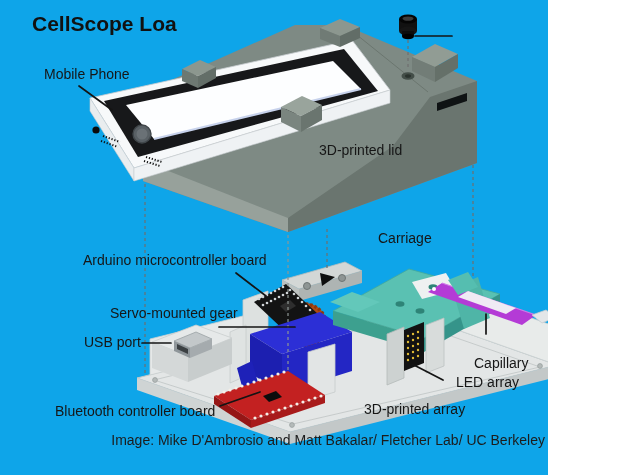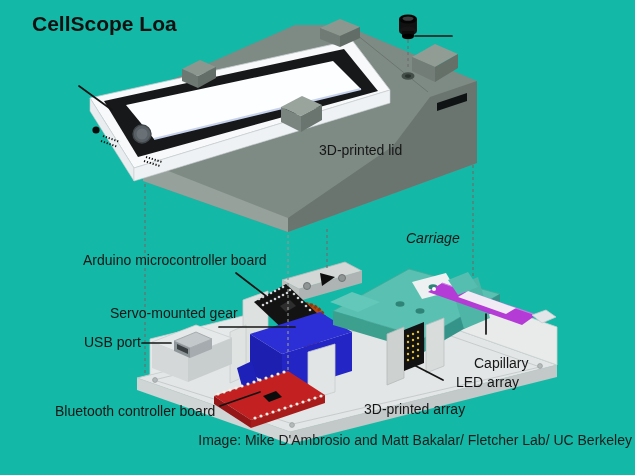--- a/index.html
+++ b/index.html
@@ -1,16 +1,16 @@
 <!DOCTYPE html>
 <html><head>
 <meta charset="utf-8">
 <style>
   html,body{margin:0;padding:0;background:#fff;}
-  .stage{position:relative;width:635px;height:475px;background:#14b8a6;overflow:hidden;
+  .stage{position:relative;width:548px;height:475px;background:#0ea5e9;overflow:hidden;
          font-family:"Liberation Sans", sans-serif;}
   svg{position:absolute;left:0;top:0;}
   .lbl{position:absolute;font:14px/1.12 "Liberation Sans", sans-serif;color:#161616;white-space:nowrap;}
   .title{position:absolute;left:32px;top:12px;font:600 21px/1.1 "Liberation Sans", sans-serif;color:#111;}
   .caption{position:absolute;right:3px;top:433px;font:14px/1.1 "Liberation Sans", sans-serif;color:#1c1c1c;text-align:center;}
   .lens-lbl span{display:block;}
 </style>
 </head>
 <body>
 
@@ -257,24 +257,25 @@
     <line x1="219" y1="327" x2="295" y2="327"></line>
     <line x1="142" y1="343" x2="171" y2="343"></line>
     <line x1="220" y1="406" x2="260" y2="392"></line>
     <line x1="486" y1="314" x2="486" y2="334"></line>
     <line x1="412" y1="364" x2="443" y2="380"></line>
   </g>
 </svg>
 
 <div class="title">CellScope Loa</div>
 
+<div class="lbl" style="left:44px;top:67px;">Mobile Phone</div>
 
 
 <div class="lbl" style="left:319px;top:143px;">3D-printed lid</div>
-<div class="lbl" style="left:406px;top:231px;font-style:italic;">Carriage</div>
+<div class="lbl" style="left:378px;top:231px;">Carriage</div>
 <div class="lbl" style="left:83px;top:253px;">Arduino microcontroller board</div>
 <div class="lbl" style="left:110px;top:306px;">Servo-mounted gear</div>
 <div class="lbl" style="left:84px;top:335px;">USB port</div>
 <div class="lbl" style="left:55px;top:404px;">Bluetooth controller board</div>
 <div class="lbl" style="left:474px;top:335px;margin-top:21px;">Capillary</div>
 <div class="lbl" style="left:444px;top:375px;margin-left:12px;">LED array</div>
 <div class="lbl" style="left:364px;top:402px;">3D-printed array</div>
 
 <div class="caption">Image: Mike D'Ambrosio and Matt Bakalar/ Fletcher Lab/ UC Berkeley</div>
 

